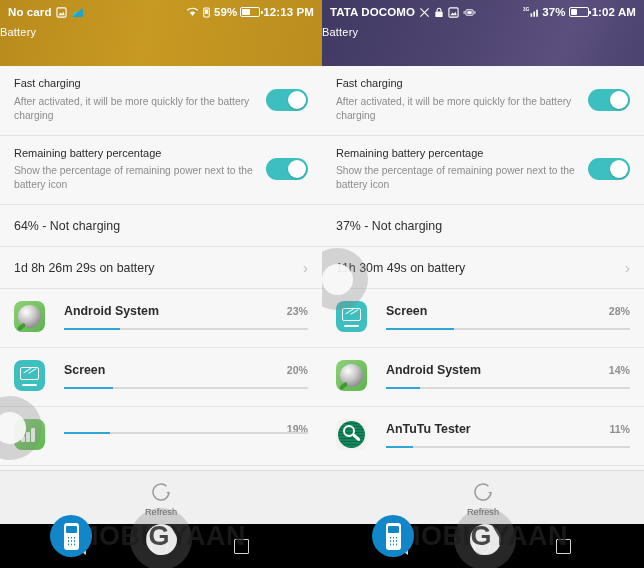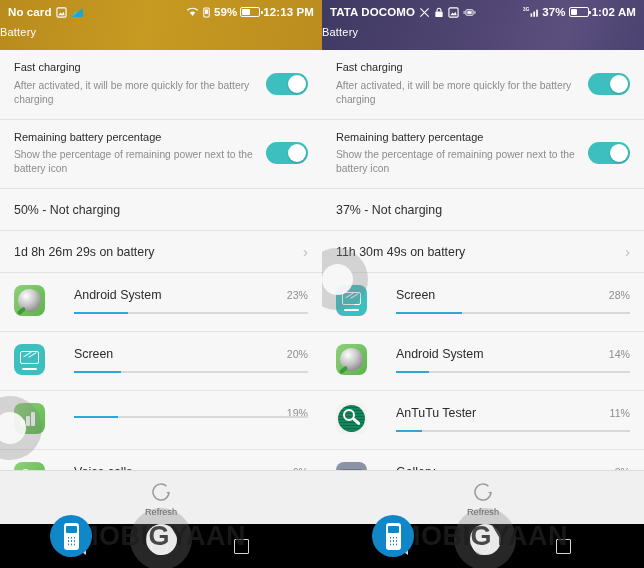--- a/index.html
+++ b/index.html
@@ -12,21 +12,21 @@
   .stage { position: relative; width: 644px; height: 568px; }
 
   .panel {
     position: absolute; top: 0; width: 322px; height: 568px;
     overflow: hidden; background: #f4f4f4;
   }
   .panel.left  { left: 0; }
   .panel.right { left: 322px; }
 
   
-  .header { position: relative; height: 50px; width: 100%; }
+  .header { position: relative; height: 66px; width: 100%; }
   .header.gold   { background: linear-gradient(100deg, #b98b1d 0%, #c79a22 45%, #bb8d1f 100%); }
   .header.purple { background: linear-gradient(110deg, #3f3a63 0%, #4d436f 40%, #5b4f7e 75%, #4a4270 100%); }
 
   .statusbar {
     display: flex; align-items: center; height: 24px;
     padding: 0 8px; color: #fff;
     font-size: 11.5px; font-weight: bold;
     letter-spacing: .1px;
   }
   .sb-left  { display: flex; align-items: center; gap: 4px; }
@@ -91,21 +91,21 @@
   .applist { background: #f7f7f7; }
   .arow {
     position: relative; display: flex; align-items: flex-start;
     padding: 9px 14px 0 14px; height: 59px;
     border-bottom: 1px solid #e4e4e4; background: #f7f7f7;
   }
   .aicon {
     width: 31px; height: 31px; border-radius: 8px;
     flex: 0 0 auto; margin-top: 3px; position: relative; overflow: hidden;
   }
-  .abody { flex: 1; margin-left: 29px; position: relative; padding-top: 6px; }
+  .abody { flex: 1; margin-left: 19px; position: relative; padding-top: 6px; font-weight: bold; }
   .aname { font-size: 12.4px; color: #2b2b2b; }
   .apct  {
     position: absolute; right: 0; top: 7px;
     font-size: 10.6px; color: #8e8e8e;
   }
   .abar {
     margin-top: 10px; height: 2px; width: 100%;
     background: #d9d9d9; position: relative;
   }
   .abar > i { position: absolute; left: 0; top: 0; bottom: 0; background: #2ea7d6; display: block; }
@@ -295,21 +295,21 @@
       <div class="txt">
         <div class="ttl">Remaining battery percentage</div>
         <div class="sub">Show the percentage of remaining power next to the battery icon</div>
       </div>
       <div class="toggle">
           <i class="knob"></i>
         </div>
     </div>
 
     <div class="simple">
-      <span>50% - Not charging</span>
+      <span>64% - Not charging</span>
     </div>
 
     <div class="simple">
       <span>1d 8h 26m 29s on battery</span>
       <span class="chev">›</span>
     </div>
 
     <div class="applist">
       <div class="arow">
         <div class="aicon ico-android">

